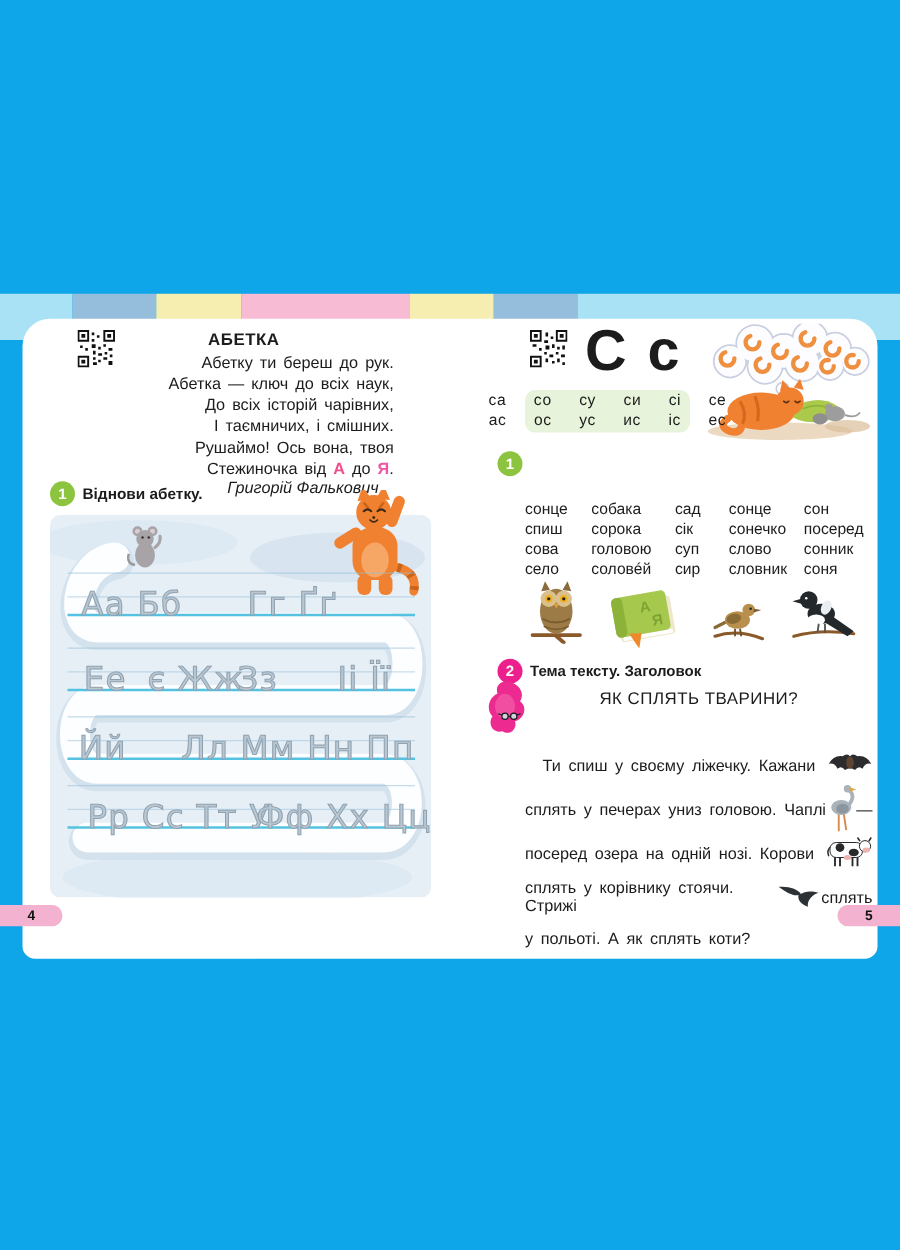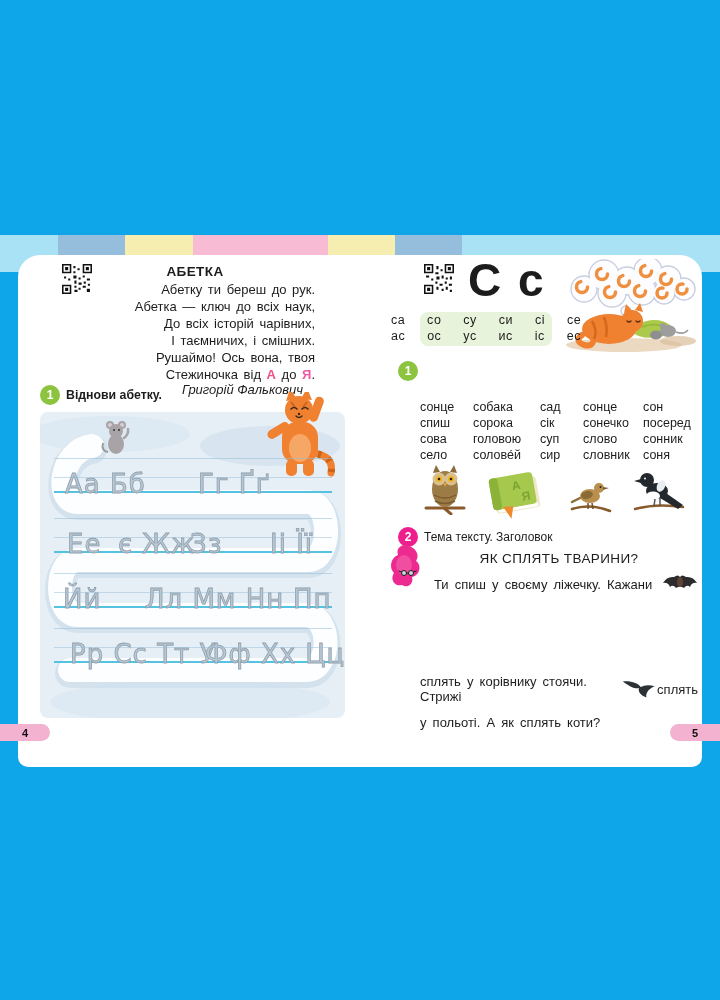--- a/index.html
+++ b/index.html
@@ -30,24 +30,24 @@
   .tseg{position:absolute;bottom:-8px;font-family:"DejaVu Sans",sans-serif;font-size:26px;
         color:#b9c7d2;-webkit-text-stroke:0.8px #8fa0ae;letter-spacing:1px;white-space:pre;}
   
   .big-letter{font-size:46px;font-weight:600;letter-spacing:2px;}
   .syl-box{background:#e7f3da;border-radius:8px;width:132px;height:34px;
            display:flex;flex-direction:column;justify-content:flex-start;align-items:center;}
   .syl-row{font-size:12.5px;line-height:16px;word-spacing:7px;letter-spacing:.5px;white-space:pre;}
   .task-text{font-size:11px;line-height:15px;letter-spacing:-0.2px;white-space:nowrap;}
   .word-grid{display:grid;grid-template-columns:53px 67px 43px 60px 53px;grid-auto-rows:16px;
              font-size:12.5px;}
-  .ex2-label{font-size:12px;font-weight:normal;}
+  .ex2-label{font-size:12px;font-weight:bold;}
   .story-title{font-size:13.5px;font-weight:500;letter-spacing:.4px;text-align:center;}
   .read-line{position:absolute;left:402px;width:278px;height:30px;display:flex;align-items:center;
-             justify-content:space-between;font-size:13px;word-spacing:2.5px;}
+             justify-content:space-between;font-size:13px;word-spacing:2.5px;margin-top:28px;}
   .read-line.plain{justify-content:flex-start;}
   
   .tab{position:absolute;top:724px;width:50px;height:17px;background:#f3b2cf;z-index:2;
        display:flex;align-items:center;justify-content:center;font-weight:bold;font-size:11px;color:#111;}
   .tab.left{left:0;border-radius:0 9px 9px 0;}
   .tab.right{left:670px;border-radius:9px 0 0 9px;}
   svg{display:block;}
 </style>
 </head>
 <body>
@@ -306,20 +306,46 @@
     </svg>
     <div class="abs story-title" style="left:412px;top:296px;width:258px">ЯК СПЛЯТЬ ТВАРИНИ?</div>
 
     <div class="read-line" style="top:314px;padding-left:14px;width:264px">
       <span>Ти спиш у своєму ліжечку. Кажани</span>
       <svg width="36" height="20" viewBox="0 0 36 20">
         <path d="M1 9 Q5 2 12 3 Q16 0 18 3 Q20 0 24 3 Q31 2 35 9 Q30 8 28 13 Q25 10 22 14 Q18 11 14 14 Q11 10 8 13 Q6 8 1 9 Z" fill="#2c2c2e"></path>
         <ellipse cx="18" cy="8" rx="3" ry="5" fill="#5f4433"></ellipse>
       </svg>
     </div>
+    <div class="read-line" style="top:349px">
+      <span>сплять у печерах униз головою. Чаплі</span>
+      <svg width="24" height="40" viewBox="0 0 24 40">
+        <path d="M10 24 V38 M14 24 l2 13" stroke="#d78a4a" stroke-width="1.5"></path>
+        <ellipse cx="12" cy="19" rx="8" ry="6" fill="#aab3ba"></ellipse>
+        <ellipse cx="13" cy="20" rx="5" ry="4" fill="#8c969e"></ellipse>
+        <path d="M18 17 C22 12 22 8 18 5" stroke="#aab3ba" stroke-width="3" fill="none"></path>
+        <circle cx="17" cy="4" r="3" fill="#aab3ba"></circle>
+        <polygon points="19,3 24,4.5 19,6" fill="#e0a23c"></polygon>
+      </svg>
+      <span>—</span>
+    </div>
+    <div class="read-line" style="top:384px">
+      <span>посеред озера на одній нозі. Корови</span>
+      <svg width="40" height="26" viewBox="0 0 40 26">
+        <path d="M10 16 v8 M14 16 v8 M24 16 v8 M28 16 v8" stroke="#2a2a2a" stroke-width="1.5"></path>
+        <path d="M7 8 q-4 3 -2 8" stroke="#2a2a2a" stroke-width="1.2" fill="none"></path>
+        <rect x="6" y="5" width="26" height="12" rx="5" fill="#fff" stroke="#2a2a2a" stroke-width="0.8"></rect>
+        <circle cx="14" cy="9" r="3.5" fill="#2a2a2a"></circle>
+          <ellipse cx="25" cy="13" rx="4" ry="3" fill="#2a2a2a"></ellipse>
+        <circle cx="34" cy="8" r="4.5" fill="#fff" stroke="#2a2a2a" stroke-width="0.8"></circle>
+        <ellipse cx="35" cy="11" rx="3" ry="2" fill="#edb3ac"></ellipse>
+        <path d="M30 4 l-2 -3 M37 4 l2 -3" stroke="#2a2a2a" stroke-width="1.2"></path>
+        <ellipse cx="20" cy="17" rx="3" ry="2" fill="#edb3ac"></ellipse>
+      </svg>
+    </div>
     <div class="read-line" style="top:419px">
       <span>сплять у корівнику стоячи. Стрижі</span>
       <svg width="38" height="20" viewBox="0 0 38 20">
         <path d="M2 2 C10 8 15 10 19 9 C18 13 21 17 27 19 C26 14 30 9 36 7 C29 5 24 6 21 8 C19 4 10 1 2 2 Z" fill="#2c3136"></path>
       </svg>
       <span>сплять</span>
     </div>
     <div class="read-line plain" style="top:452px">
       <span>у польоті. А як сплять коти?</span>
     </div>

